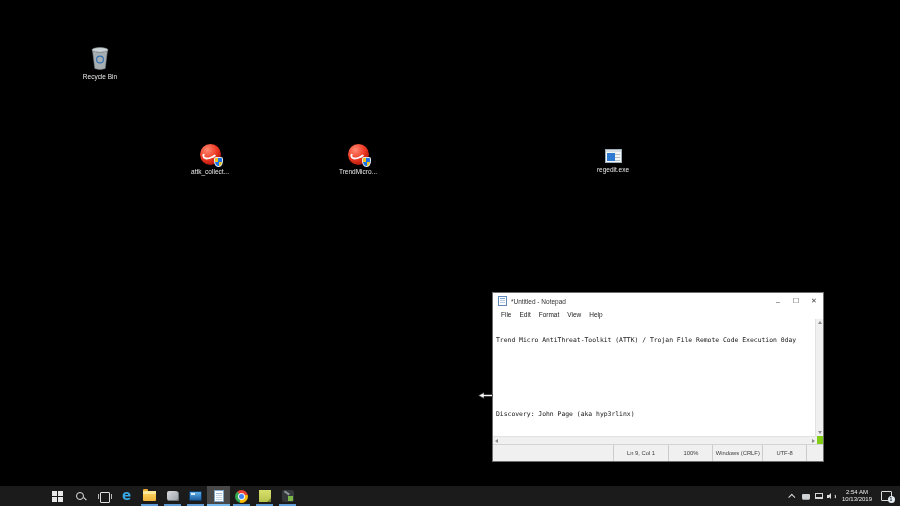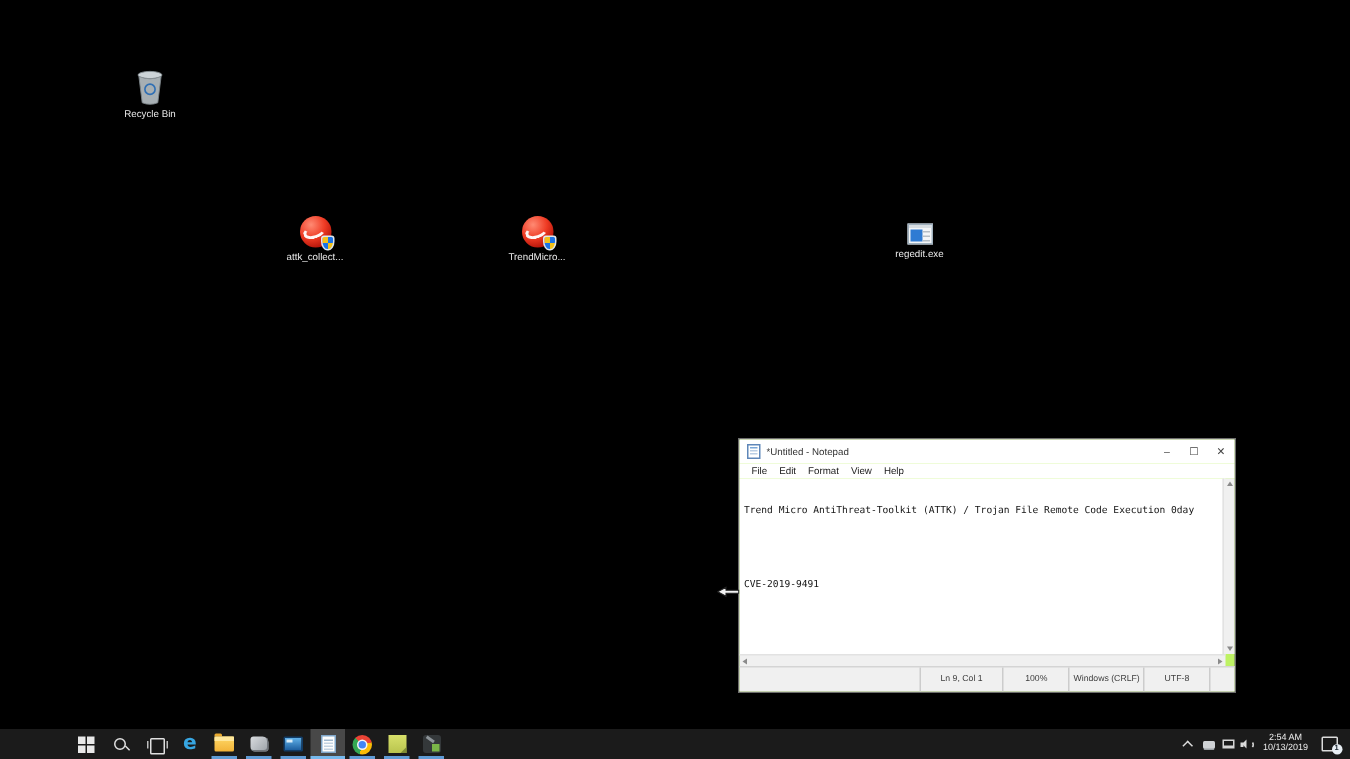--- a/index.html
+++ b/index.html
@@ -24,21 +24,21 @@
     background:conic-gradient(#1a73e8 0 25%, #f3c21a 0 50%, #1a73e8 0 75%, #f3c21a 0 100%);
     border:0.5px solid #dfe7ee; border-radius:2px 2px 45% 45% / 2px 2px 60% 60%; }
 
   .regedit-ic { position:relative; width:17px; height:14px; background:#f4f6f8; border:1px solid #9fb0bd; }
   .regedit-ic .bar { position:absolute; left:0; top:0; right:0; height:2px; background:#d8dee3; }
   .regedit-ic .pane { position:absolute; left:1px; top:3px; width:8px; bottom:1px; background:#2f7bd3; }
   .regedit-ic .ln { position:absolute; right:1px; width:5px; height:1px; background:#b6bec6; }
 
   
   #notepad { position:absolute; left:492px; top:292px; width:332px; height:170px;
-    background:#bef264; border:1px solid #6d6d6d; font-family:"Liberation Sans", sans-serif; }
+    background:#84cc16; border:1px solid #6d6d6d; font-family:"Liberation Sans", sans-serif; }
   .np-titlebar { position:absolute; left:0; top:0; right:0; height:16px; background:#fff; display:flex; align-items:center; }
   .np-appicon { width:9px; height:10px; margin:0 4px 0 5px; background:#fff; border:1px solid #5f87b9; position:relative; }
   .np-appicon::before { content:""; position:absolute; left:1px; top:1px; right:1px; height:1px; background:#7aa7d8; box-shadow:0 2px 0 #b9cde4, 0 4px 0 #b9cde4; }
   .np-title { font-size:6.5px; color:#333; }
   .np-controls { margin-left:auto; display:flex; height:100%; }
   .np-ctl { width:18px; height:100%; display:flex; align-items:center; justify-content:center; font-size:7px; color:#444; }
   .np-menubar { position:absolute; left:0; top:16px; right:0; height:10px; background:#fff; display:flex; align-items:center; padding-left:4px; }
   .np-menu { font-size:6.5px; color:#222; padding:0 4px; }
   .np-textarea { position:absolute; left:0; top:26px; width:324px; height:117px; background:#fff; overflow:hidden; }
   .np-text { position:absolute; left:3px; top:1px; font-family:"DejaVu Sans Mono", monospace; font-size:6.4px; color:#131313; white-space:pre; }
@@ -165,21 +165,20 @@
       <div class="np-menu">Edit</div>
       <div class="np-menu">Format</div>
       <div class="np-menu">View</div>
       <div class="np-menu">Help</div>
     </div>
 
     <div class="np-textarea">
       <div class="np-text">
         <div class="np-line">Trend Micro AntiThreat-Toolkit (ATTK) / Trojan File Remote Code Execution 0day</div>
         <div class="np-line"></div>
-        <div class="np-line">CVE-2019-9491</div>
         <div class="np-line"></div>
         <div class="np-line">Discovery: John Page (aka hyp3rlinx)</div>
         
         
         
         
       </div>
     </div>
 
     <div class="np-vscroll">

